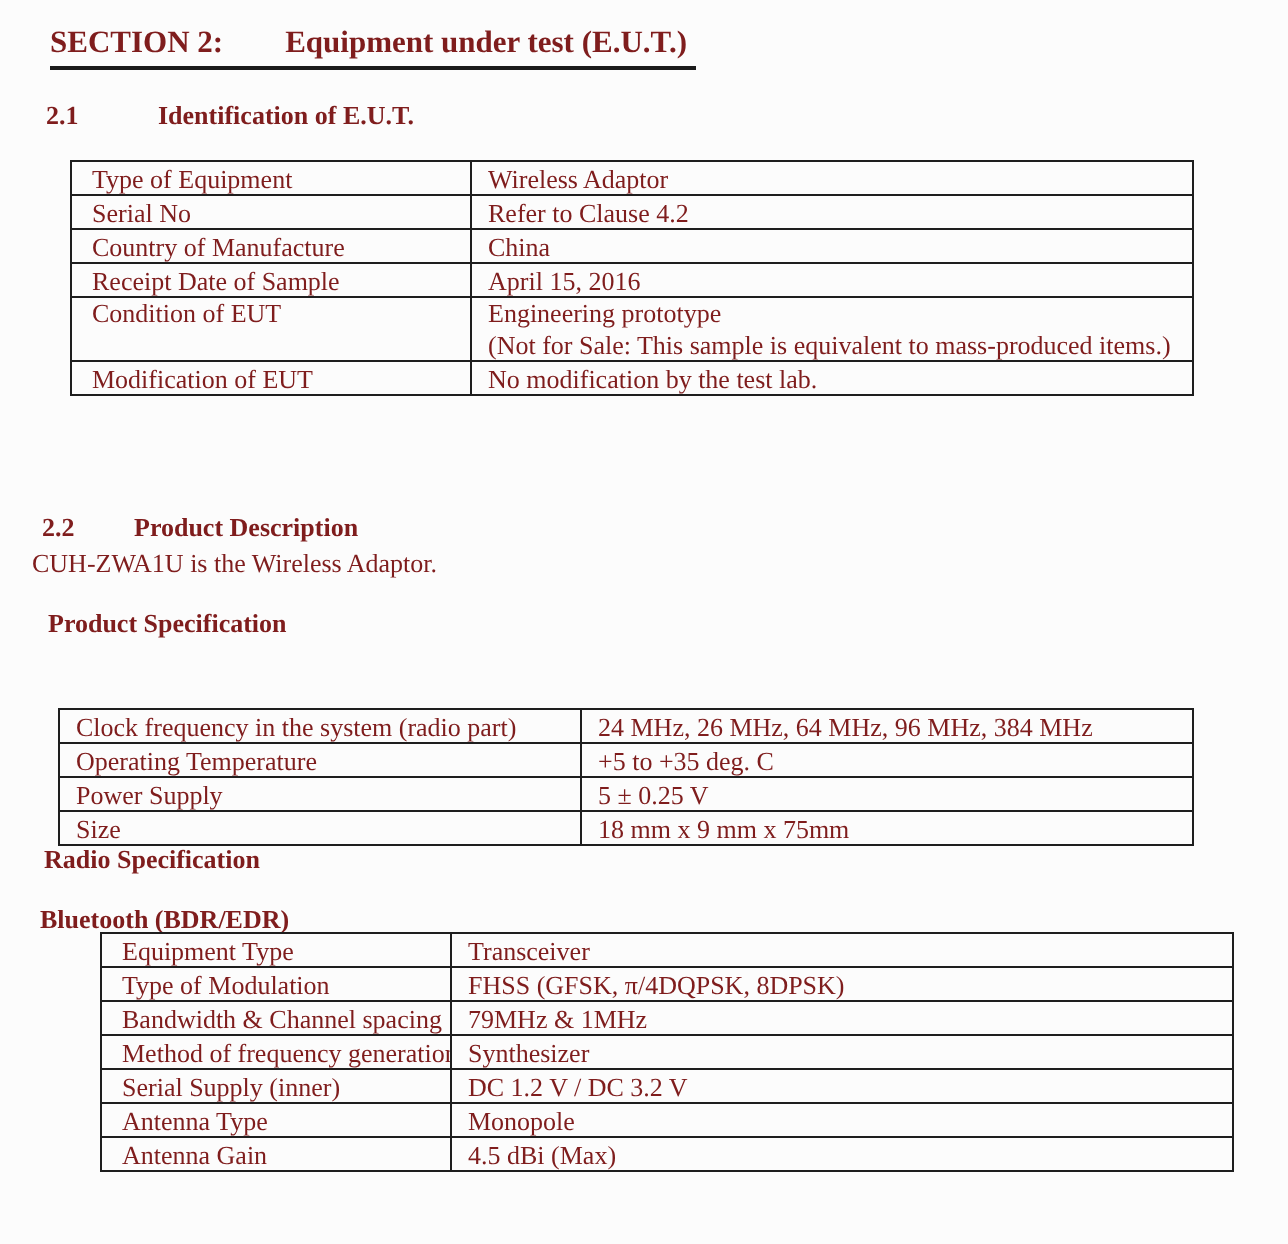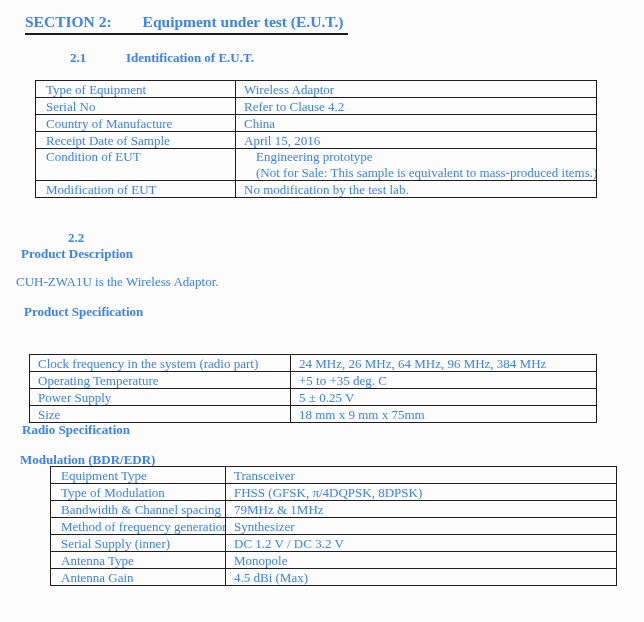--- a/index.html
+++ b/index.html
@@ -1,41 +1,41 @@
 <!DOCTYPE html>
 <html><head>
 <meta charset="utf-8">
 <style>
   html,body{margin:0;padding:0;}
   .page{
     position:relative;
     width:644px;height:622px;
     background:#fcfcfc;
-    color:#3b82f6;
+    color:#7f1d1d;
     font-family:"Liberation Serif","DejaVu Serif",serif;
     overflow:hidden;
   }
   
   .doc-title{
     position:absolute;left:25px;top:13px;
     display:inline-flex;gap:31px;
     font-size:15.5px;font-weight:bold;
     border-bottom:2.5px solid #1b1b1b;
     padding:0 4px 2px 0;
     white-space:nowrap;
   }
   .subheading{
     position:absolute;
     font-size:13px;font-weight:bold;
     display:flex;white-space:nowrap;
   }
-  .subheading .num{display:inline-block;margin-left:47px;}
+  .subheading .num{display:inline-block;}
   .h21{left:23px;top:50px;}
   .h21 .num{width:56px;}
-  .h22{left:21px;top:230px;flex-direction:column;}
+  .h22{left:21px;top:256px;}
   .h22 .num{width:46px;}
   .para{
     position:absolute;left:16px;top:274px;
     font-size:13px;white-space:nowrap;
   }
   .table-head{
     position:absolute;
     font-size:13px;font-weight:bold;white-space:nowrap;
   }
   .ps-head{left:24px;top:304px;}
@@ -57,21 +57,21 @@
     overflow:hidden;
     white-space:nowrap;
   }
   .t1{left:35px;top:80px;width:562px;}
   .t1 .lbl{width:185px;padding-left:10px;}
   .t2{left:29px;top:319px;width:568px;margin-top:35px;}
   .t2 .lbl{width:248px;}
   .t3{left:30px;top:466px;width:567px;margin-left:20px;}
   .t3 .lbl{width:160px;padding-left:10px;}
   .valign-top{vertical-align:top;}
-  .two-line div{line-height:15.5px;margin-left:12px;}
+  .two-line div{line-height:15.5px;}
 </style>
 </head>
 <body>
 
 <div class="page">
 
   <div class="doc-title">
     <span>SECTION 2:</span>
     <span>Equipment under test (E.U.T.)</span>
   </div>
@@ -138,21 +138,21 @@
       </tr>
       <tr>
         <td class="lbl">Size</td>
         <td>18 mm x 9 mm x 75mm</td>
       </tr>
     </tbody>
   </table>
 
   <div class="table-head rs-head">Radio Specification</div>
 
-  <div class="table-head bt-head">Modulation (BDR/EDR)</div>
+  <div class="table-head bt-head">Bluetooth (BDR/EDR)</div>
 
   <table class="t3">
     <tbody>
       <tr>
         <td class="lbl">Equipment Type</td>
         <td>Transceiver</td>
       </tr>
       <tr>
         <td class="lbl">Type of Modulation</td>
         <td>FHSS (GFSK, π/4DQPSK, 8DPSK)</td>

